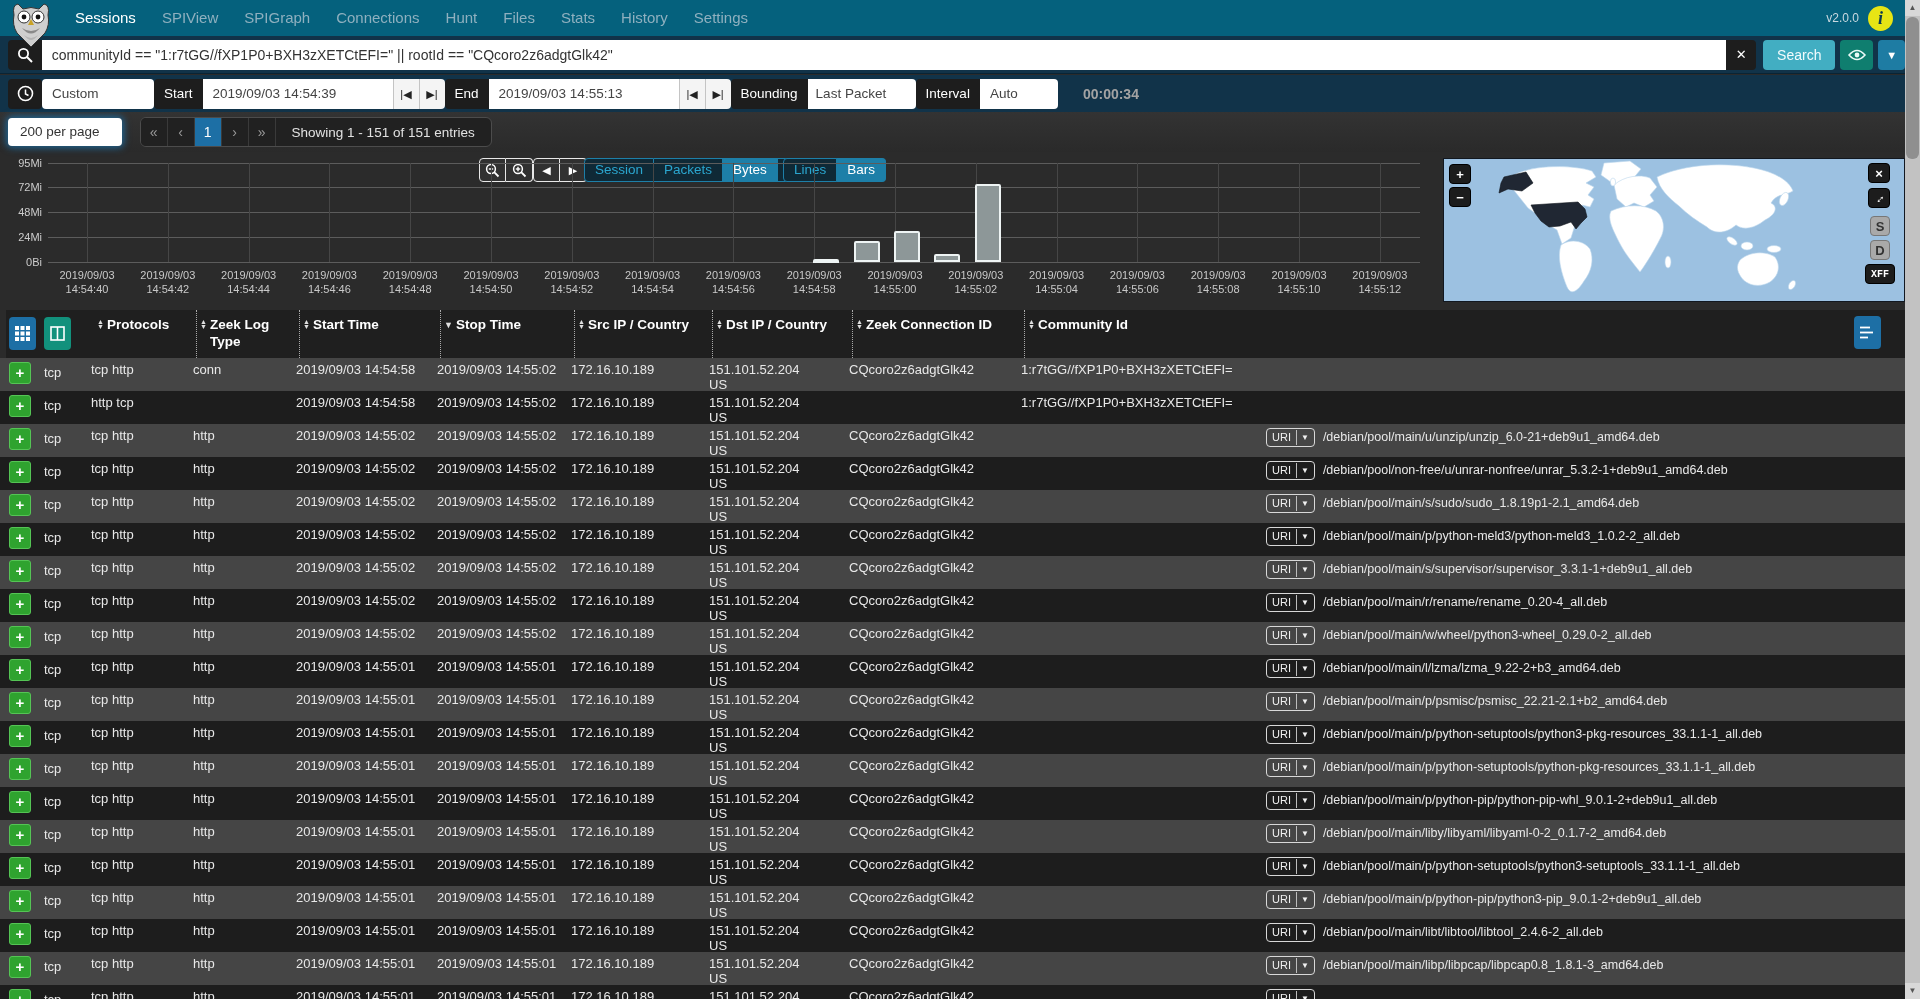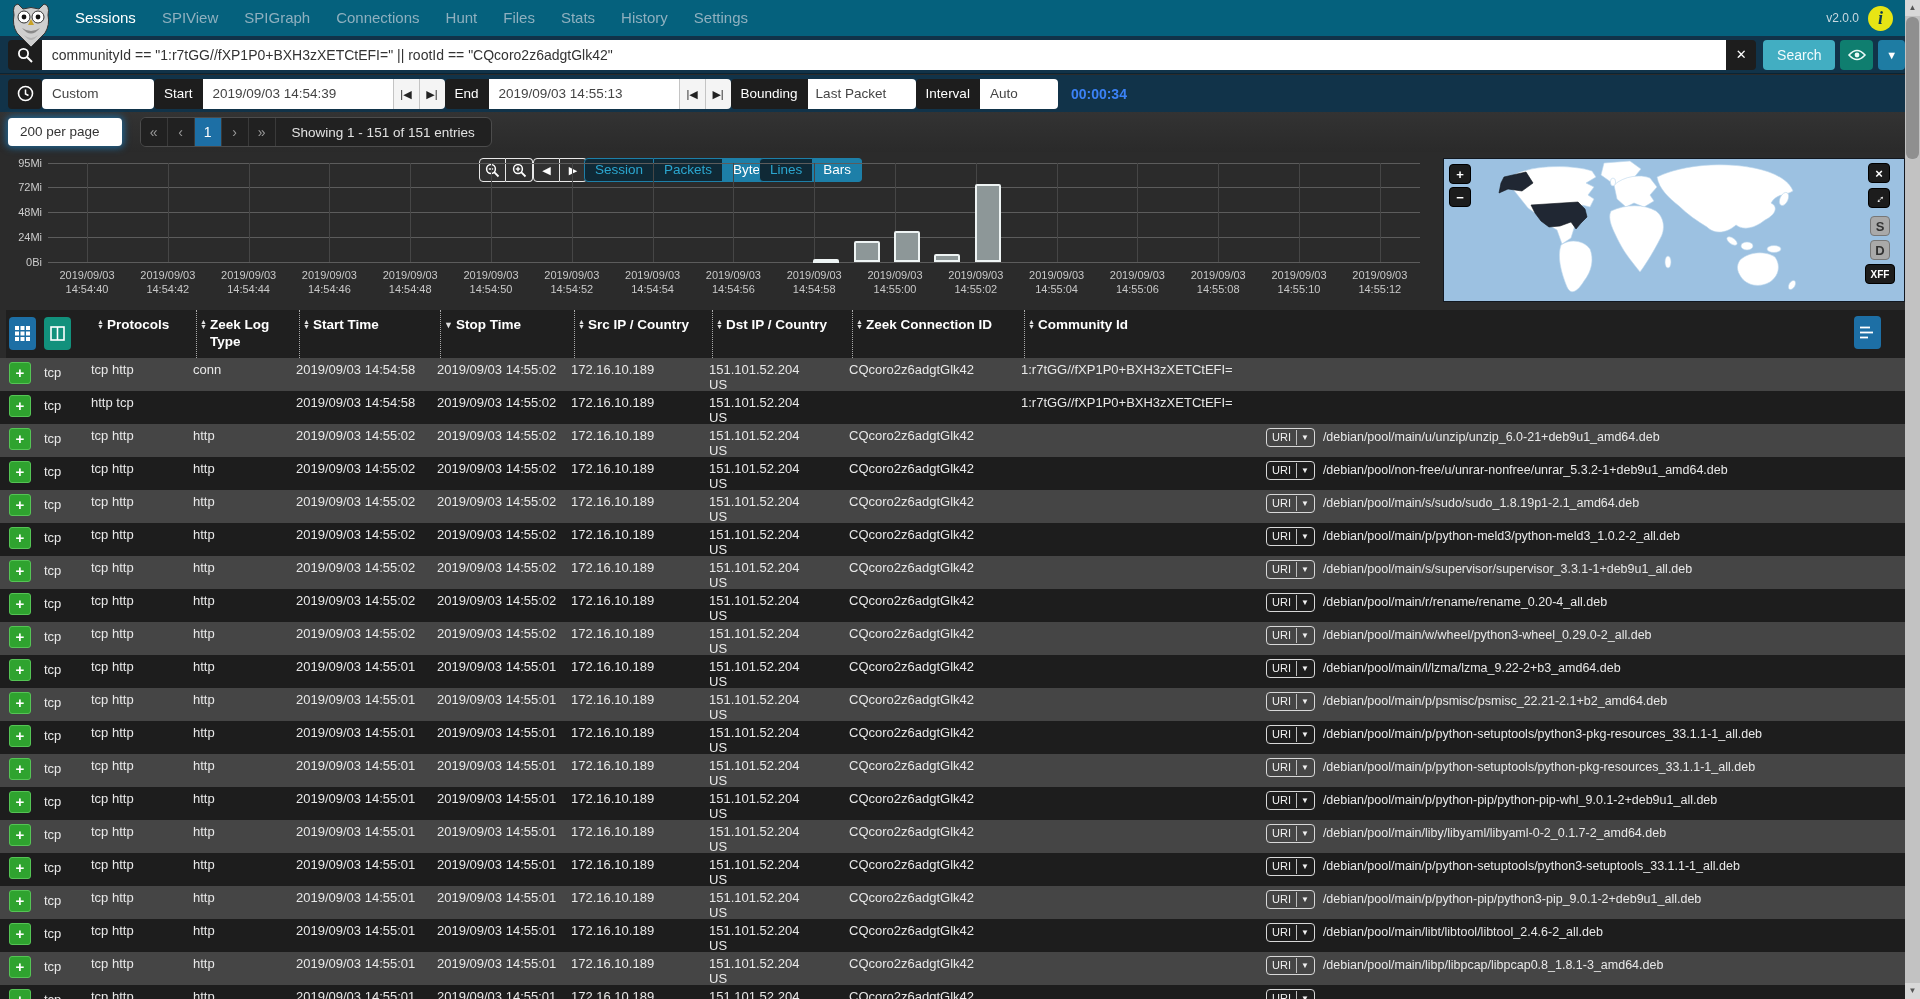--- a/index.html
+++ b/index.html
@@ -38,21 +38,21 @@
   
   .time-row{position:absolute;left:0;top:75px;width:1905px;height:37px;background:#113349;
             display:flex;align-items:center;}
   .clock-btn{margin-left:8px;width:34px;height:30px;background:#1d1d1d;border-radius:4px;
              display:flex;align-items:center;justify-content:center;cursor:pointer;}
   .tgroup{display:flex;height:30px;border-radius:4px;overflow:hidden;}
   .tlabel{background:#1d1d1d;color:#fff;padding:0 10px;line-height:30px;font-size:13.5px;}
   .tvalue{background:#fff;color:#444;padding:0 10px;line-height:30px;font-size:13.5px;white-space:nowrap;}
   .skip-btn{background:#f4f4f4;border-left:1px solid #c4c4c4;width:26px;text-align:center;
             line-height:30px;color:#222;font-size:11px;cursor:pointer;}
-  .duration{margin-left:13px;color:#3b82f6;font-weight:bold;font-size:14px;}
+  .duration{margin-left:25px;color:#a3a3a3;font-weight:bold;font-size:14px;}
 
   
   .pag-row{position:absolute;left:0;top:112px;width:1905px;height:40px;
            background:linear-gradient(#333333,#2a2a2a);display:flex;align-items:center;}
   .perpage{margin-left:8px;height:28px;background:#fff;border-radius:4px;padding:0 22px 16px 12px;
            line-height:28px;font-size:13.5px;color:#333;cursor:pointer;
            box-shadow:0 0 7px 2px rgba(29,110,165,.85);}
   .pagegroup{display:flex;margin-left:18px;border:1px solid #4c4c4c;border-radius:6px;overflow:hidden;
              height:30px;align-items:stretch;background:#212121;}
   .pbtn{width:27px;background:#212121;color:#9a9a9a;border-right:1px solid #3a3a3a;
@@ -79,21 +79,21 @@
   .sbtn:last-child{border-radius:0 4px 4px 0;}
   .sbtn.active{background:#1d7fa8;color:#fff;}
 
   
   .map{position:absolute;left:1443px;top:158px;width:462px;height:144px;background:#9cc1e1;
        border:1px solid #121820;overflow:hidden;}
   .mbtn{position:absolute;background:#1c1c1c;color:#fff;border:1px solid #000;border-radius:4px;
         width:22px;height:20px;display:flex;align-items:center;justify-content:center;
         font-size:13px;font-weight:bold;cursor:pointer;z-index:3;}
   .mbtn.gray{background:#a9a9a9;color:#333;border-color:#777;width:20px;}
-  .mbtn.xff{width:30px;font-size:10px;}
+  .mbtn.xff{width:30px;font-size:10px;font-family:Liberation Mono, monospace;}
   .diag{display:inline-block;transform:rotate(-45deg);font-size:12px;}
 
   
   .thead{position:absolute;left:6px;top:310px;width:1905px;height:48px;background:#1f1f1f;
          display:grid;color:#fff;font-weight:bold;font-size:13.5px;}
   .th{padding:6px 4px 0 3px;border-left:1px dotted #aaa;display:flex;gap:3px;line-height:17px;}
   .th.nob{border-left:none;}
   .sorticon{display:flex;flex-direction:column;font-size:7px;line-height:5px;color:#e0e0e0;
             margin-top:3px;cursor:pointer;}
   .hbtn{position:absolute;width:27px;height:33px;border-radius:4px;display:flex;align-items:center;
@@ -242,21 +242,21 @@
     <div class="cbtn-group" style="left:533px;">
       <div class="zbtn" style="font-size:11px;">◀</div>
       <div class="zbtn" style="font-size:11px;">▶</div>
     </div>
     <div class="cbtn-group" style="left:584px;" id="series-group">
         <div class="sbtn">Session</div>
         <div class="sbtn">Packets</div>
         <div class="sbtn active">Bytes</div>
         <div class="sbtn">Databytes</div>
       </div>
-    <div class="cbtn-group" style="left:759px;justify-content:flex-end;" id="style-group">
+    <div class="cbtn-group" style="left:783px;justify-content:flex-end;" id="style-group">
         <div class="sbtn">Lines</div>
         <div class="sbtn active">Bars</div>
       </div>
   <div class="ylab" style="left: 4px; top: 5px;">95Mi</div>
       <div class="hgrid" style="top: 11px;"></div>
       <div class="ylab" style="left: 4px; top: 28.9684px;">72Mi</div>
       <div class="hgrid" style="top: 34.9684px;"></div>
       <div class="ylab" style="left: 4px; top: 53.9789px;">48Mi</div>
       <div class="hgrid" style="top: 59.9789px;"></div>
       <div class="ylab" style="left: 4px; top: 78.9895px;">24Mi</div>

